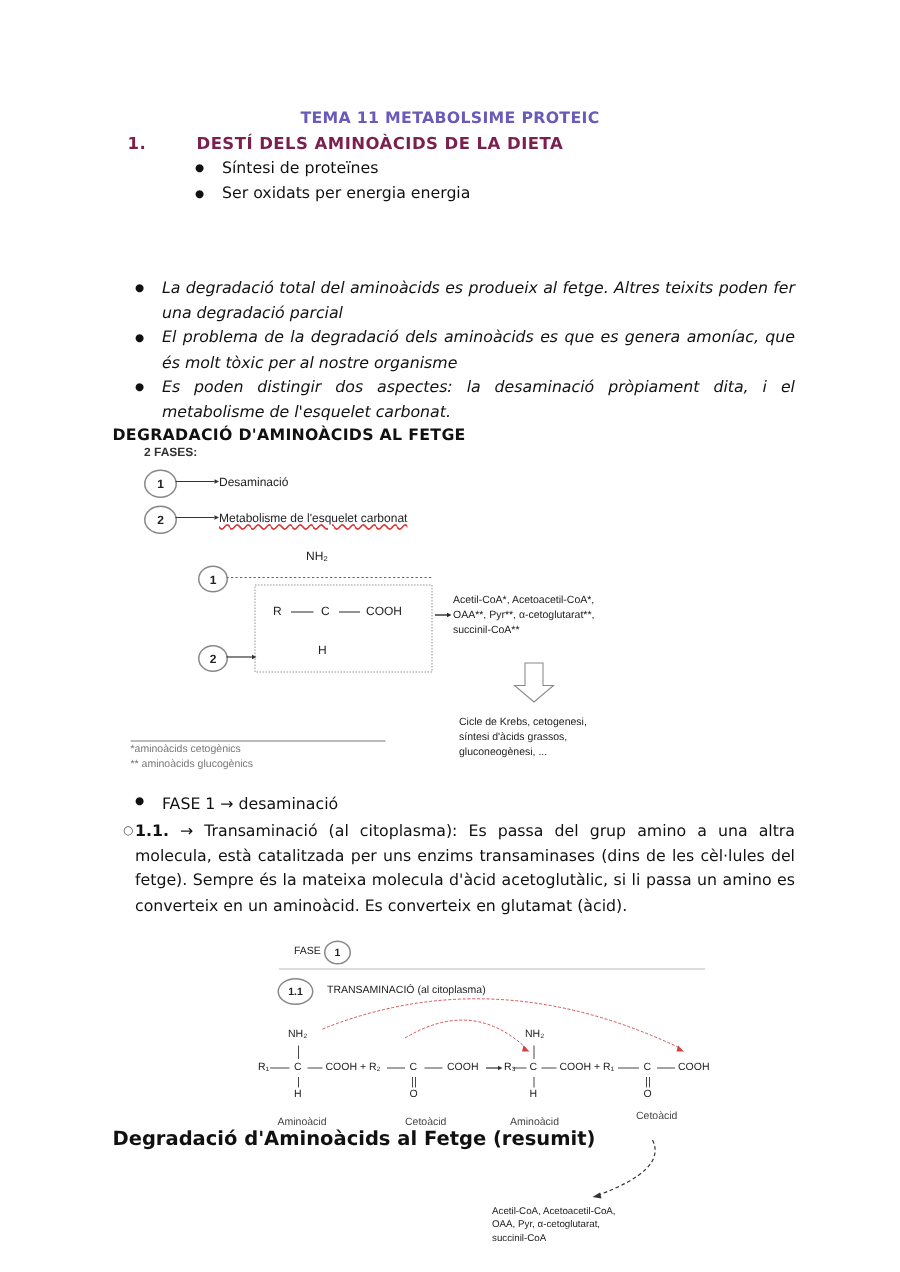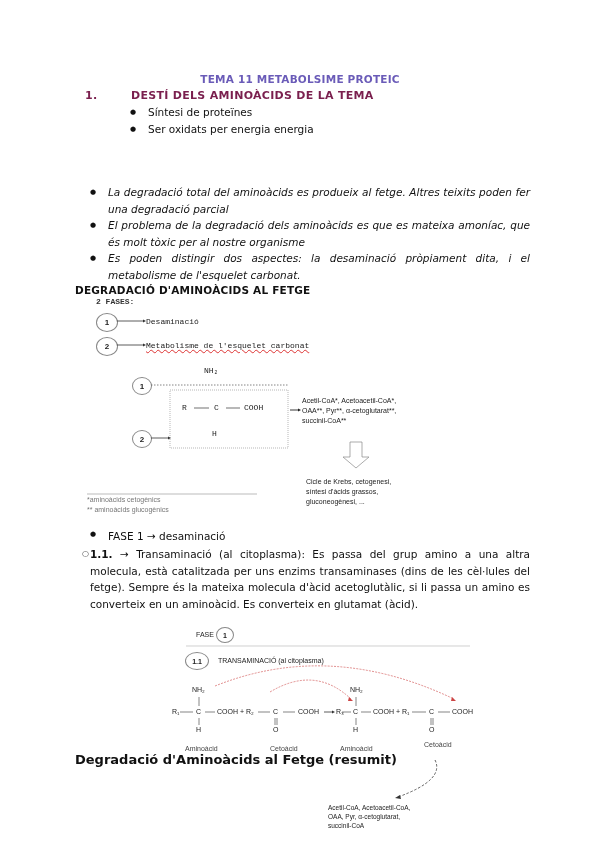--- a/index.html
+++ b/index.html
@@ -16,21 +16,21 @@
   .h1 { left: 85px; top: 89px; font-weight: bold; font-size: 11px; color: #7a1f4e; letter-spacing: 0.3px; }
   .h1 .num { display: inline-block; width: 46px; }
   .sublist { left: 130px; top: 104px; font-size: 10.5px; line-height: 16.6px; }
   .sublist .li { position: relative; padding-left: 18px; white-space: nowrap; }
   .sublist .li::before { content: "●"; position: absolute; left: 0; top: 0; font-size: 7px; }
   .mainlist { left: 90px; top: 184px; width: 440px; font-size: 10.5px; line-height: 16.6px; font-style: italic; }
   .mainlist .li { position: relative; padding-left: 18px; text-align: justify; }
   .mainlist .li::before { content: "●"; position: absolute; left: 0; top: 0; font-size: 7px; }
   .h2 { left: 75px; top: 284px; font-weight: bold; font-size: 10.5px; letter-spacing: 0.2px; }
   .diag { font-family: "Liberation Sans", sans-serif; color: #222; }
-  .small { font-size: 8px; font-family: Liberation Mono, monospace; }
+  .small { font-size: 8px; }
   .xs { font-size: 7px; }
   .circle {
     position: absolute; border: 1px solid #888; border-radius: 50%;
     display: flex; align-items: center; justify-content: center;
     font-family: "Liberation Sans", sans-serif; font-size: 8px; font-weight: bold; color: #222; background: #fff;
   }
   .underl { text-decoration: underline; text-decoration-color: #d33; text-decoration-style: wavy; }
   .fase-list { left: 90px; top: 530px; font-size: 10.5px; }
   .fase-list .li { position: relative; padding-left: 18px; }
   .fase-list .li::before { content: "●"; position: absolute; left: 0; top: 0; font-size: 7px; }
@@ -38,31 +38,31 @@
   .para .bullet { position: absolute; left: -8px; top: 0; font-size: 8px; color: #444; }
   .h3 { left: 75px; top: 752px; font-weight: bold; font-size: 13px; color: #111; }
   svg { position: absolute; left: 0; top: 0; }
 </style>
 </head>
 <body>
 
 <div class="abs title">TEMA 11 METABOLSIME PROTEIC</div>
 
 <div class="abs h1">
-  <span class="num">1.</span><span>DESTÍ DELS AMINOÀCIDS DE LA TEMA</span>
+  <span class="num">1.</span><span>DESTÍ DELS AMINOÀCIDS DE LA DIETA</span>
 </div>
 
 <div class="abs sublist">
   <div class="li">Síntesi de proteïnes</div>
   <div class="li">Ser oxidats per energia energia</div>
 </div>
 
 <div class="abs mainlist">
   <div class="li">La degradació total del aminoàcids es produeix al fetge. Altres teixits poden fer una degradació parcial</div>
-  <div class="li">El problema de la degradació dels aminoàcids es que es mateixa amoníac, que és molt tòxic per al nostre organisme</div>
+  <div class="li">El problema de la degradació dels aminoàcids es que es genera amoníac, que és molt tòxic per al nostre organisme</div>
   <div class="li">Es poden distingir dos aspectes: la desaminació pròpiament dita, i el metabolisme de l'esquelet carbonat.</div>
 </div>
 
 <div class="abs h2">DEGRADACIÓ D'AMINOÀCIDS AL FETGE</div>
 
 <div class="diag">
   <div class="abs small" style="left:96px; top:297px; font-weight:bold; color:#333;">2 FASES:</div>
 
   <div class="circle" style="left:96px; top:313px; width:20px; height:17px;">1</div>
   <div class="abs small" style="left:146px; top:317px;">Desaminació</div>

